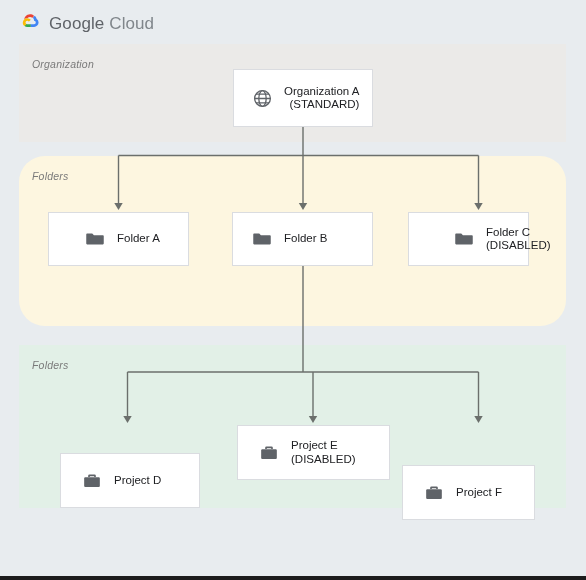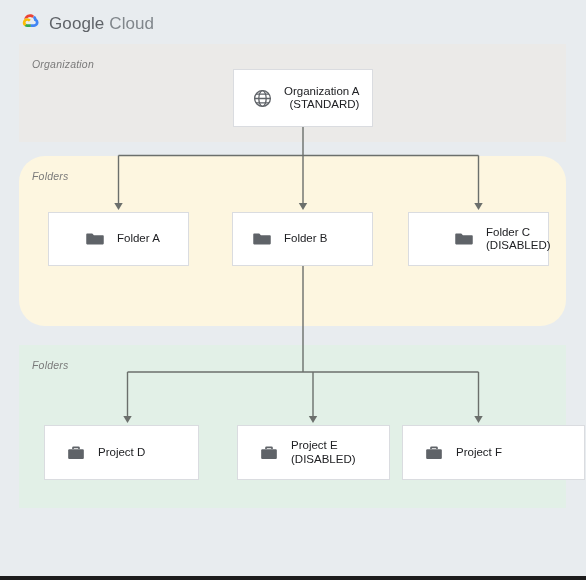--- a/index.html
+++ b/index.html
@@ -91,29 +91,29 @@
   }
   #card-org .card-icon { width: 24px; }
   #card-org .card-label { margin-left: 10px; text-align: right; }
 
   
   .folder-card { top: 212px; height: 54px; padding-left: 18px; }
   .folder-card .card-icon { width: 22px; }
   .folder-card .card-label { margin-left: 11px; }
   #card-folder-a { left: 48px;  width: 141px; padding-left: 35px; }
   #card-folder-b { left: 232px; width: 141px; }
-  #card-folder-c { left: 408px; width: 141px; padding-left: 44px; }
+  #card-folder-c { left: 408px; width: 121px; padding-left: 44px; }
 
   
   .project-card { top: 425px; height: 55px; padding-left: 20px; }
   .project-card .card-icon { width: 22px; }
   .project-card .card-label { margin-left: 11px; }
-  #card-project-d { left: 44px;  width: 155px; }
+  #card-project-d { left: 60px;  width: 140px; margin-top: 28px; }
   #card-project-e { left: 237px; width: 153px; }
-  #card-project-f { left: 402px; width: 183px; }
+  #card-project-f { left: 402px; width: 133px; margin-top: 40px; }
 
   
   .wires {
     position: absolute;
     left: 0; top: 0;
     width: 586px; height: 580px;
     pointer-events: none;
     z-index: 2;
   }
 

